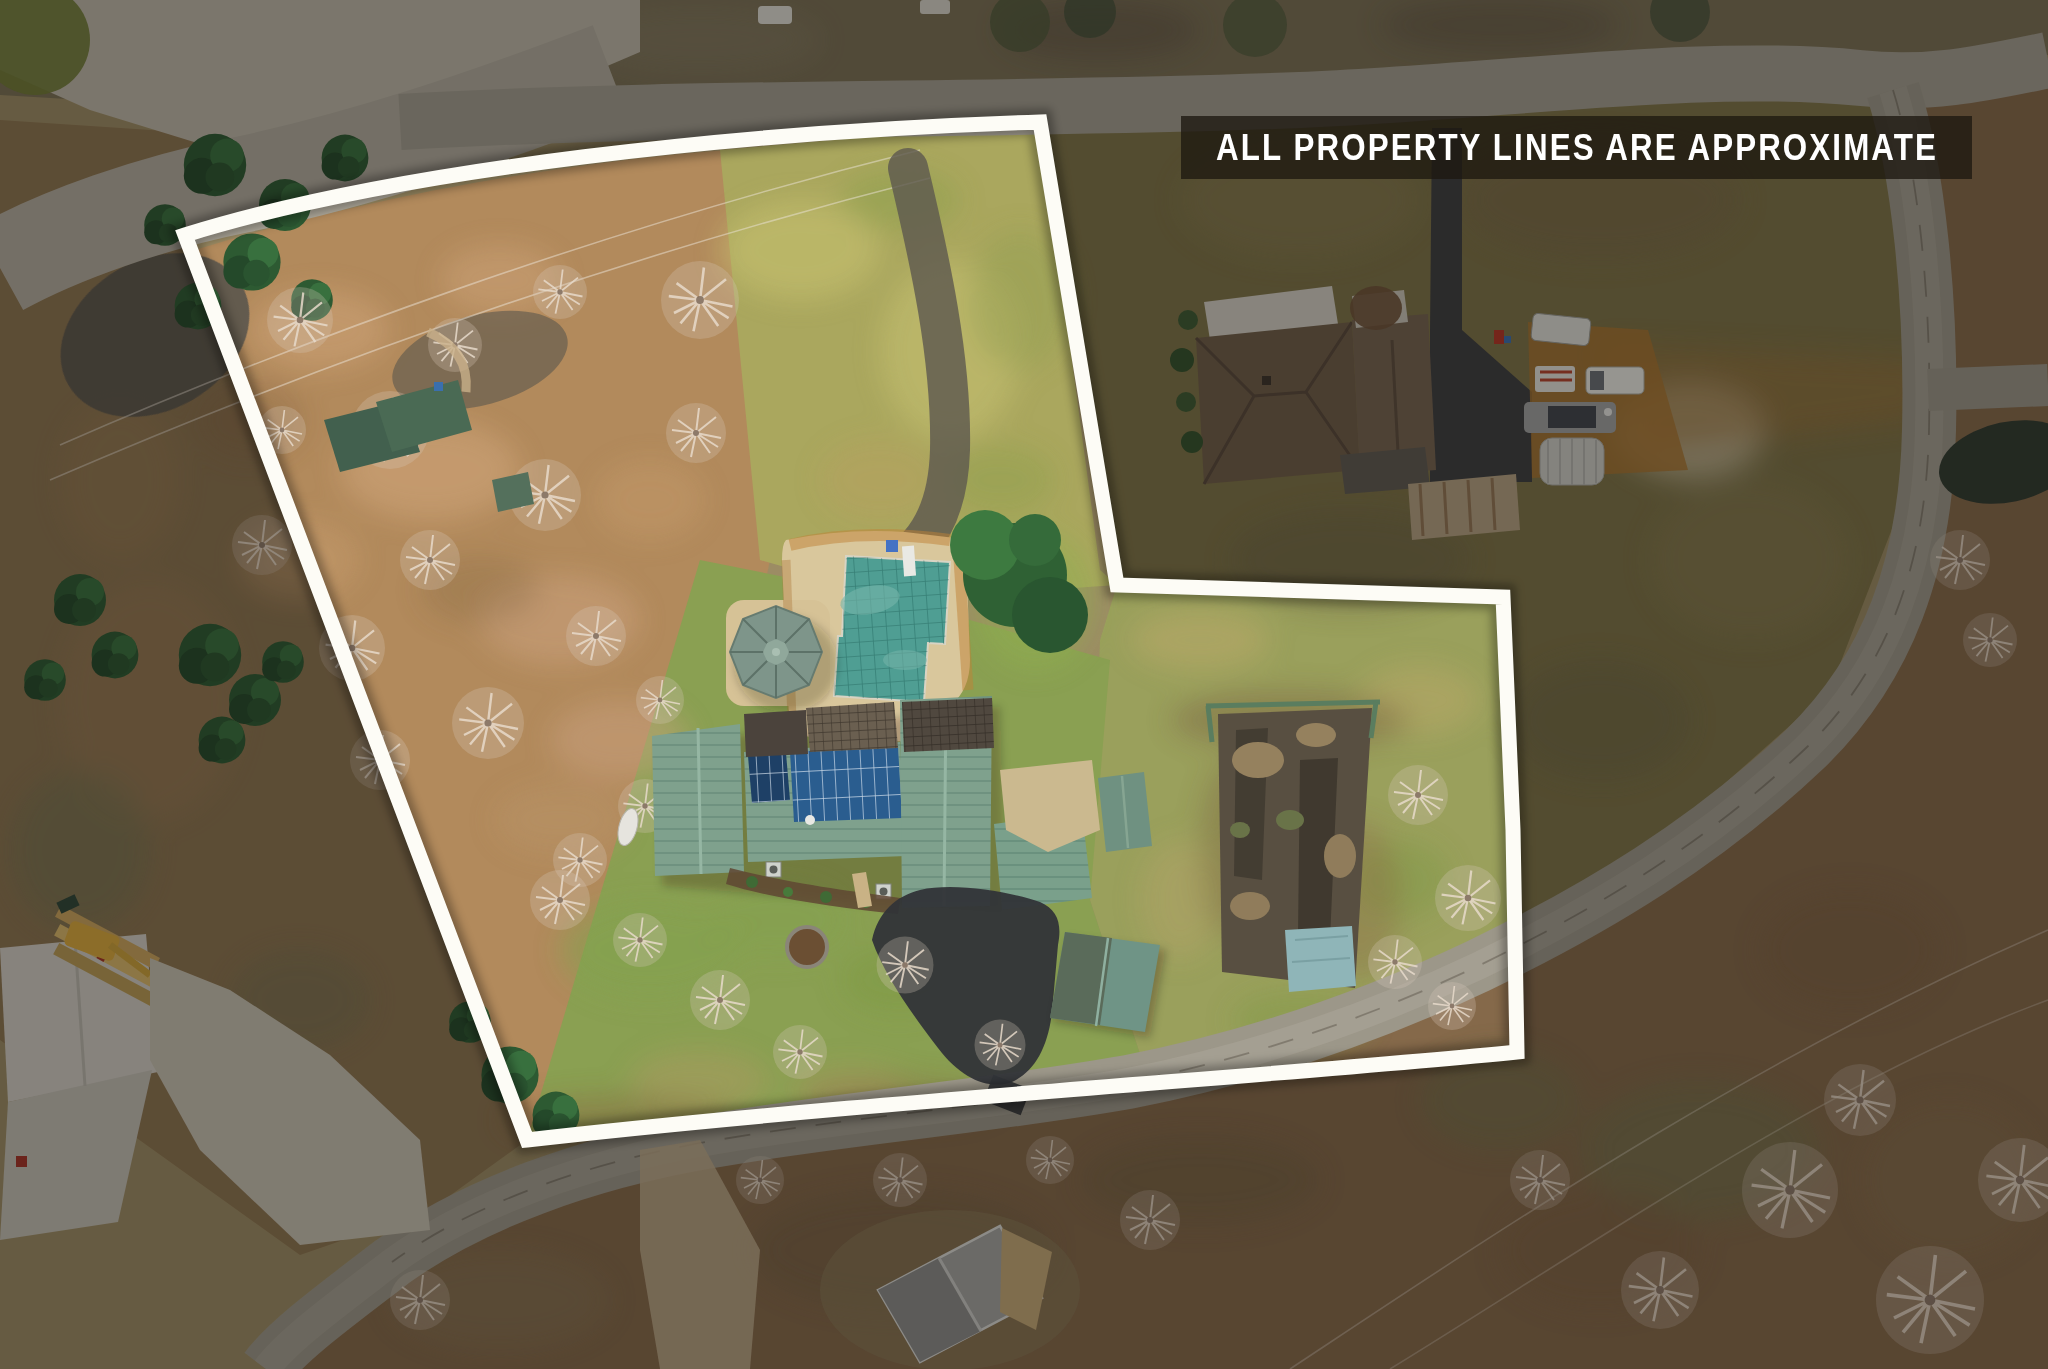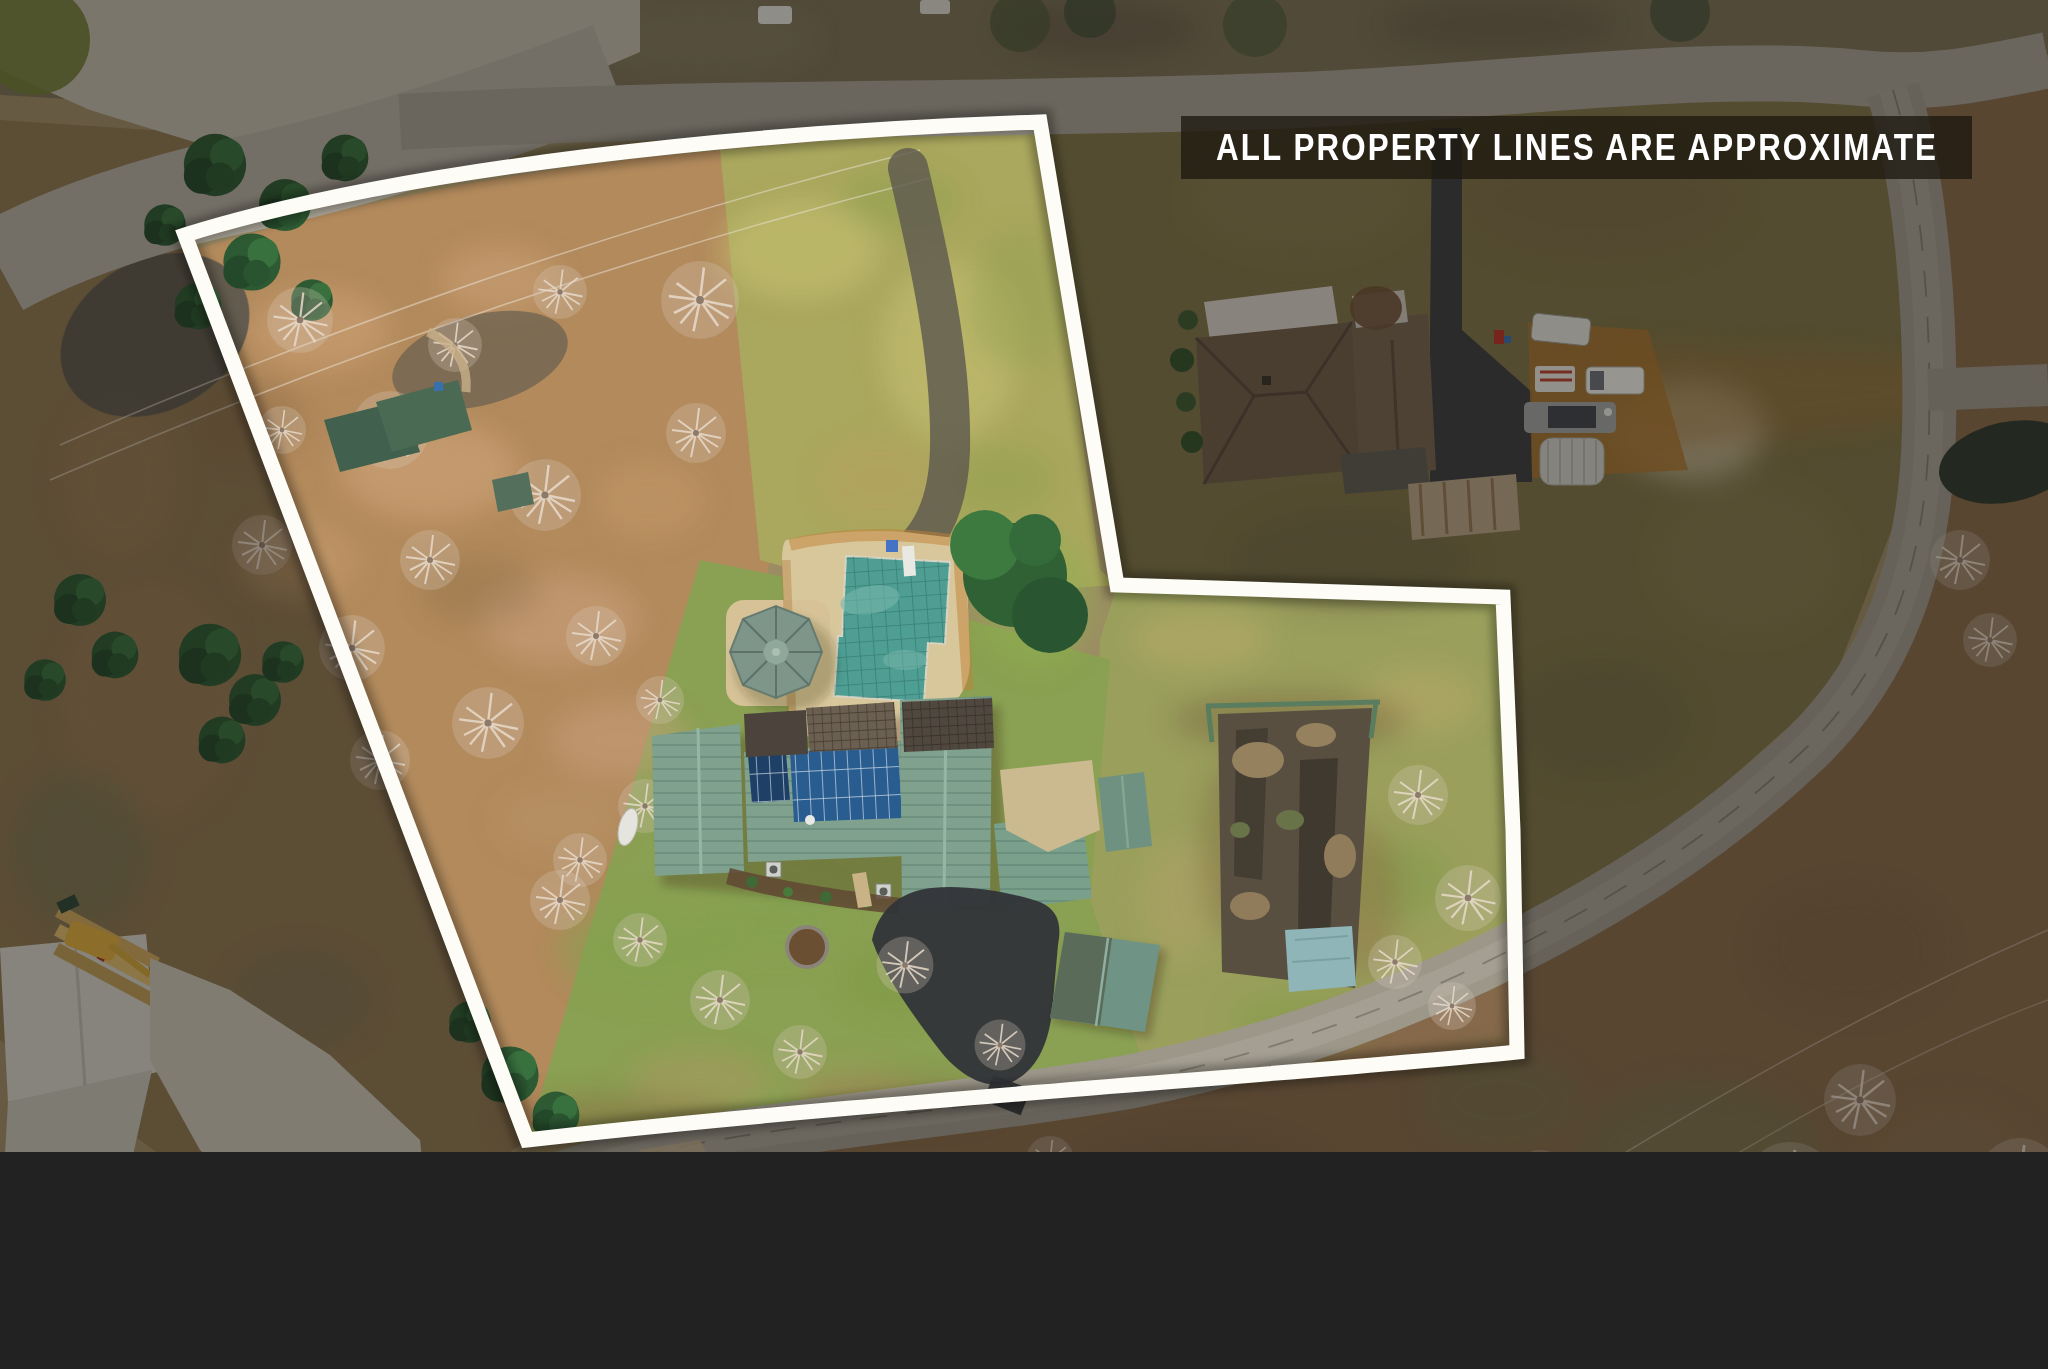--- a/index.html
+++ b/index.html
@@ -1,16 +1,16 @@
 <!DOCTYPE html>
 <html><head>
 <meta charset="utf-8">
 <style>
   html,body{margin:0;padding:0;background:#222;}
-  #stage{position:relative;width:2048px;height:1152px;overflow:hidden;background:#9c8c64;
+  #stage{position:relative;width:2048px;height:1369px;overflow:hidden;background:#9c8c64;
          font-family:"Liberation Sans", sans-serif;}
   svg{position:absolute;inset:0;display:block;}
   .banner-text{font-family:"Liberation Sans","DejaVu Sans",sans-serif;font-weight:700;
                letter-spacing:2.5px;}
 </style>
 </head>
 <body>
 
 <div id="stage">
 <svg viewBox="0 0 2048 1369" width="2048" height="1369">

